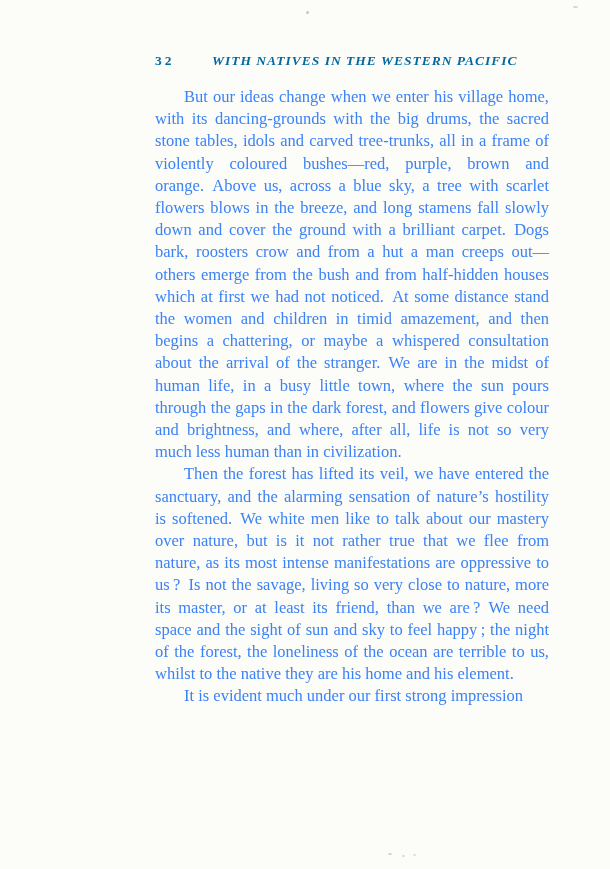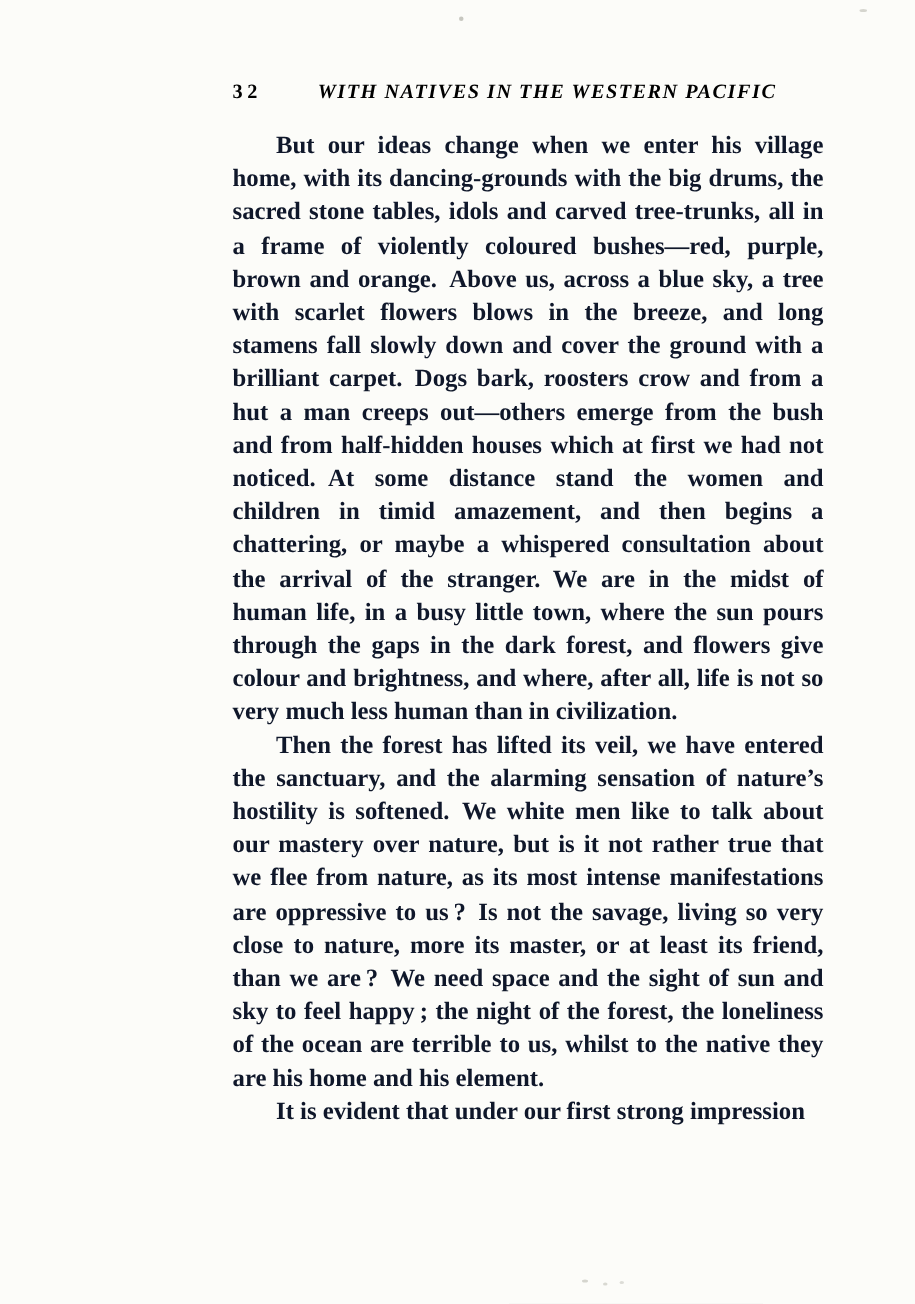--- a/index.html
+++ b/index.html
@@ -25,39 +25,38 @@
     left: 155px;
     top: 53px;
     width: 394px;
   }
   .running-head {
     display: flex;
     align-items: flex-end;
     font-weight: bold;
     font-size: 13.5px;
     letter-spacing: 1px;
-    color: #000000;
+    color: #0369a1;
     margin-bottom: 17px;
   }
   .page-number {
     letter-spacing: 3px;
     margin-right: 6px;
   }
   .running-title {
     flex: 1;
     text-align: center;
     white-space: nowrap;
     font-style: italic;
   }
   .body-text {
     font-size: 16.5px;
     line-height: 22.2px;
     text-align: justify;
-    color: #0f172a;
-    font-weight: bold;
+    color: #3b82f6;
   }
   .body-text p {
     margin: 0;
     text-indent: 29px;
   }
   
   .artifact {
     position: absolute;
     background: #b5b5ac;
     border-radius: 50%;
@@ -82,17 +81,17 @@
   <div class="text-block">
 
     <header class="running-head">
       <span class="page-number">32</span>
       <span class="running-title">WITH NATIVES IN THE WESTERN PACIFIC</span>
     </header>
 
     <main class="body-text">
       <p>But our ideas change when we enter his village home, with its dancing-grounds with the big drums, the sacred stone tables, idols and carved tree-trunks, all in a frame of violently coloured bushes—red, purple, brown and orange. Above us, across a blue sky, a tree with scarlet flowers blows in the breeze, and long stamens fall slowly down and cover the ground with a brilliant carpet. Dogs bark, roosters crow and from a hut a man creeps out—others emerge from the bush and from half-hidden houses which at first we had not noticed. At some distance stand the women and children in timid amazement, and then begins a chattering, or maybe a whispered consultation about the arrival of the stranger. We are in the midst of human life, in a busy little town, where the sun pours through the gaps in the dark forest, and flowers give colour and brightness, and where, after all, life is not so very much less human than in civilization.</p>
       <p>Then the forest has lifted its veil, we have entered the sanctuary, and the alarming sensation of nature’s hostility is softened. We white men like to talk about our mastery over nature, but is it not rather true that we flee from nature, as its most intense manifestations are oppressive to us ? Is not the savage, living so very close to nature, more its master, or at least its friend, than we are ? We need space and the sight of sun and sky to feel happy ; the night of the forest, the loneliness of the ocean are terrible to us, whilst to the native they are his home and his element.</p>
-      <p>It is evident that under our first strong impression</p>
+      <p>It is evident much under our first strong impression</p>
     </main>
 
   </div>
 </div>
 
 </body></html>

